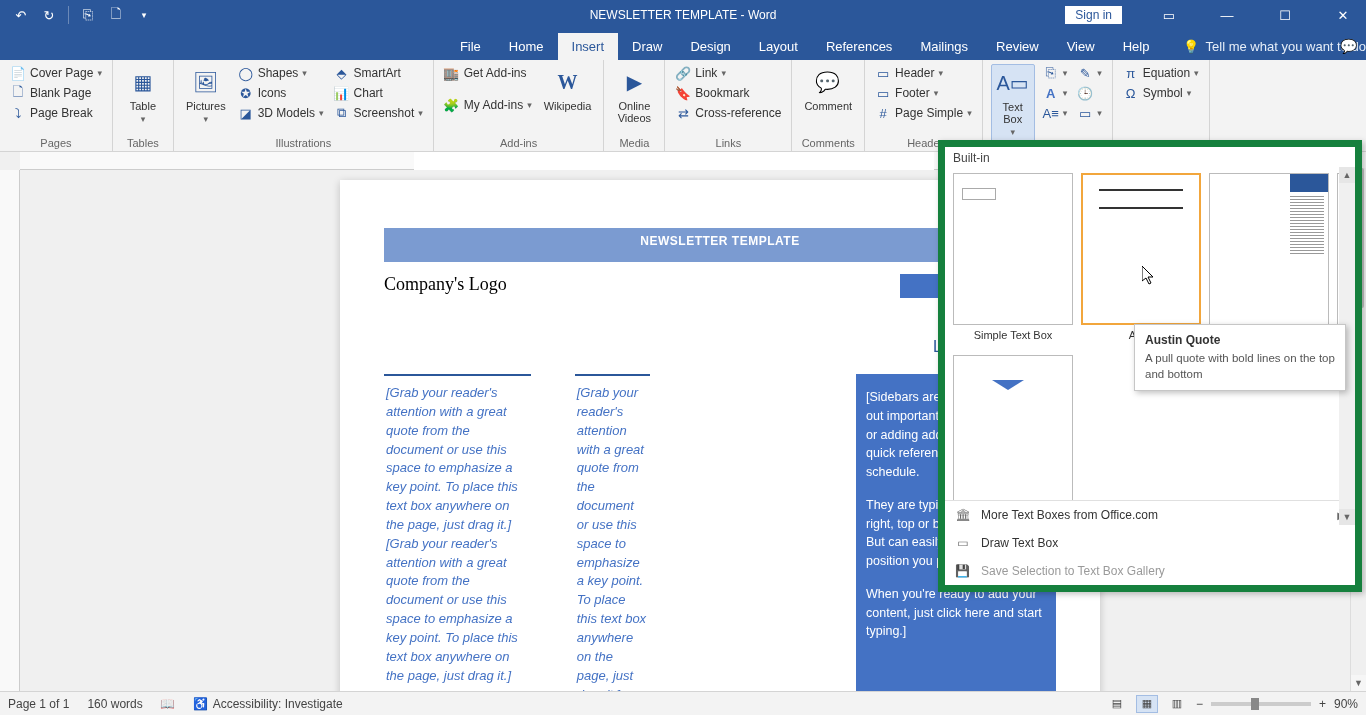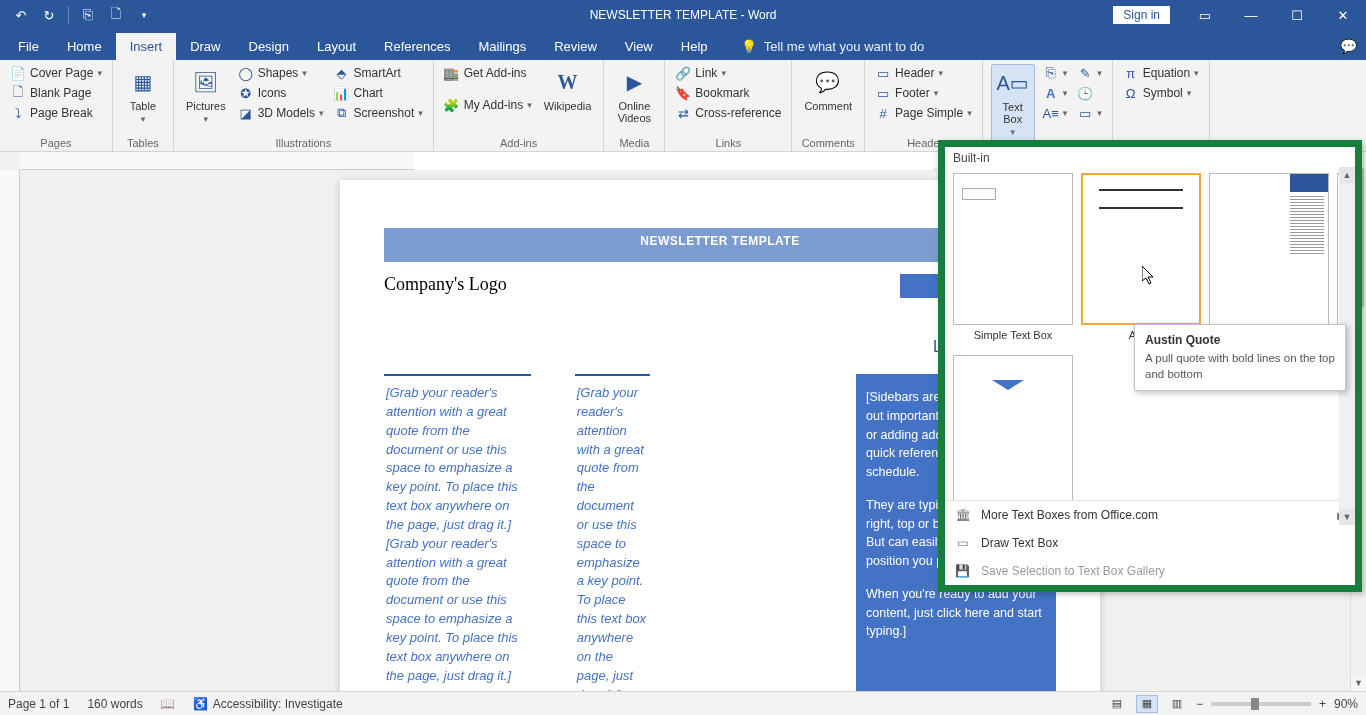--- a/index.html
+++ b/index.html
@@ -4,26 +4,26 @@
 <style>
 * { margin: 0; padding: 0; box-sizing: border-box; font-family: 'Segoe UI', Tahoma, sans-serif; }
 body { width: 1366px; height: 715px; overflow: hidden; background: #fff; position: relative; }
 
 
 .titlebar { height: 30px; background: #2b579a; display: flex; align-items: center; color: #fff; font-size: 12px; position: relative; }
 .titlebar .qat { display: flex; gap: 2px; padding-left: 8px; align-items: center; }
 .titlebar .qat-btn { width: 26px; height: 26px; display: flex; align-items: center; justify-content: center; color: #fff; font-size: 13px; }
 .titlebar .qat-sep { width: 1px; height: 18px; background: rgba(255,255,255,0.3); margin: 0 4px; }
 .titlebar .title { position: absolute; left: 50%; transform: translateX(-50%); font-size: 12px; }
-.titlebar .right { position: absolute; right: 0; display: flex; align-items: center; gap: 0; }
+.titlebar .right { position: absolute; right: 0; display: flex; align-items: center; gap: 12px; }
 .titlebar .signin { background: #fff; color: #2b579a; padding: 2px 10px; font-size: 12px; margin-right: 12px; }
 .titlebar .win-btn { width: 46px; height: 30px; display: flex; align-items: center; justify-content: center; font-size: 13px; }
 
 
-.tabs { height: 30px; background: #2b579a; display: flex; align-items: flex-end; padding-left: 4px; color: #fff; font-size: 13px; position: relative; }
+.tabs { height: 30px; background: #2b579a; display: flex; align-items: flex-end; padding-left: 4px; color: #fff; font-size: 13px; position: relative; justify-content: flex-end; }
 .tab { padding: 6px 14px; cursor: pointer; }
 .tab.active { background: #f3f3f3; color: #2b579a; }
 .tab.file { background: transparent; }
 .tellme { display: flex; align-items: center; gap: 6px; margin-left: 20px; color: #e6eef8; font-size: 13px; padding-bottom: 6px; }
 .tabs .share { position: absolute; right: 8px; bottom: 6px; font-size: 14px; }
 
 
 .ribbon { height: 92px; background: #f3f3f3; border-bottom: 1px solid #d4d4d4; display: flex; }
 .group { border-right: 1px solid #d4d4d4; padding: 4px 8px 2px 8px; display: flex; flex-direction: column; justify-content: space-between; }
 .group-body { display: flex; gap: 6px; flex: 1; }

